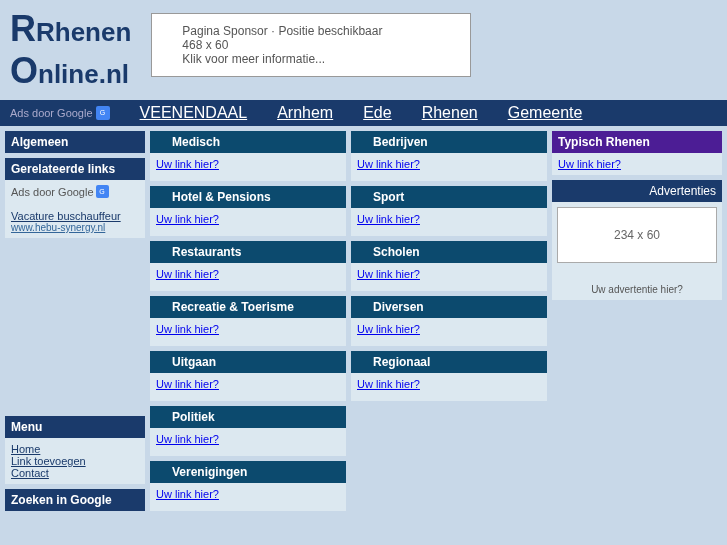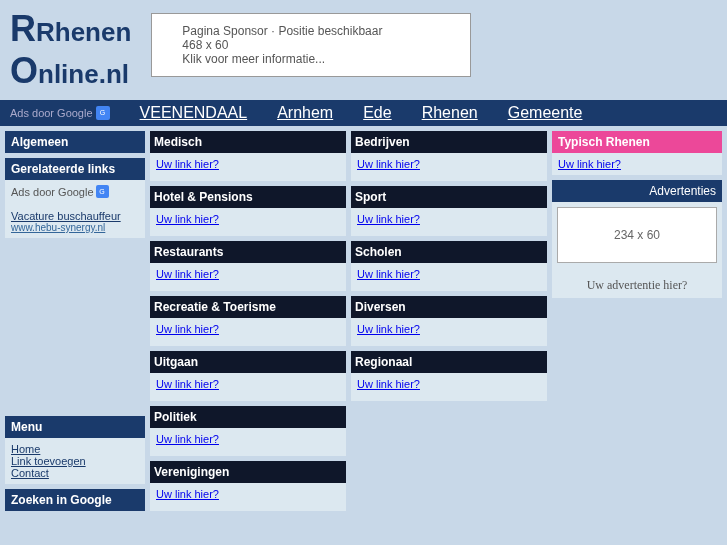--- a/index.html
+++ b/index.html
@@ -28,32 +28,32 @@
     .ads-google-sidebar { display: flex; align-items: center; gap: 2px; font-size: 11px; color: #555; }
 
     
     #content { flex: 1; display: flex; gap: 5px; }
     #content-main { flex: 1; display: flex; flex-direction: column; gap: 5px; }
     #content-right { width: 170px; flex-shrink: 0; display: flex; flex-direction: column; gap: 5px; }
 
     
     .cat-row { display: flex; gap: 5px; }
     .cat-box { flex: 1; }
-    .cat-header { background: #0f172a; color: #fff; font-weight: bold; padding: 4px 4px; font-size: 12px; }
+    .cat-header { background: #0c4a6e; color: #fff; font-weight: bold; padding: 4px 22px; font-size: 12px; }
     .cat-body { background: #dce8f0; padding: 5px 6px; font-size: 11px; color: #555; min-height: 28px; }
 
     
     .typisch-box { background: #dce8f0; }
-    .typisch-header { background: #ec4899; color: #fff; font-weight: bold; padding: 4px 6px; font-size: 12px; }
+    .typisch-header { background: #4c1d95; color: #fff; font-weight: bold; padding: 4px 6px; font-size: 12px; }
     .typisch-body { padding: 5px 6px; font-size: 11px; color: #555; }
 
     .adv-header { background: #1a3a6b; color: #fff; font-weight: normal; padding: 4px 6px; font-size: 12px; text-align: right; }
     .adv-body { background: #dce8f0; padding: 5px; }
     .adv-placeholder { border: 1px solid #aaa; background: #fff; text-align: center; padding: 20px 10px; font-size: 12px; color: #666; }
-    .adv-link { font-size: 12px; color: #555; text-align: center; display: block; margin-top: 15px; font-family: Liberation Serif, serif; }
+    .adv-link { font-size: 10px; color: #555; text-align: center; display: block; margin-top: 21px; }
   </style>
 </head>
 <body>
 
 <div id="header">
   <div id="logo">
     <div style="display:flex; align-items:baseline;">
       <span style="font-size:36px; font-weight:bold; color:#1a3a6b;">R</span>
       <span style="font-size:26px; font-weight:bold; color:#1a3a6b;">Rhenen</span>
     </div>

